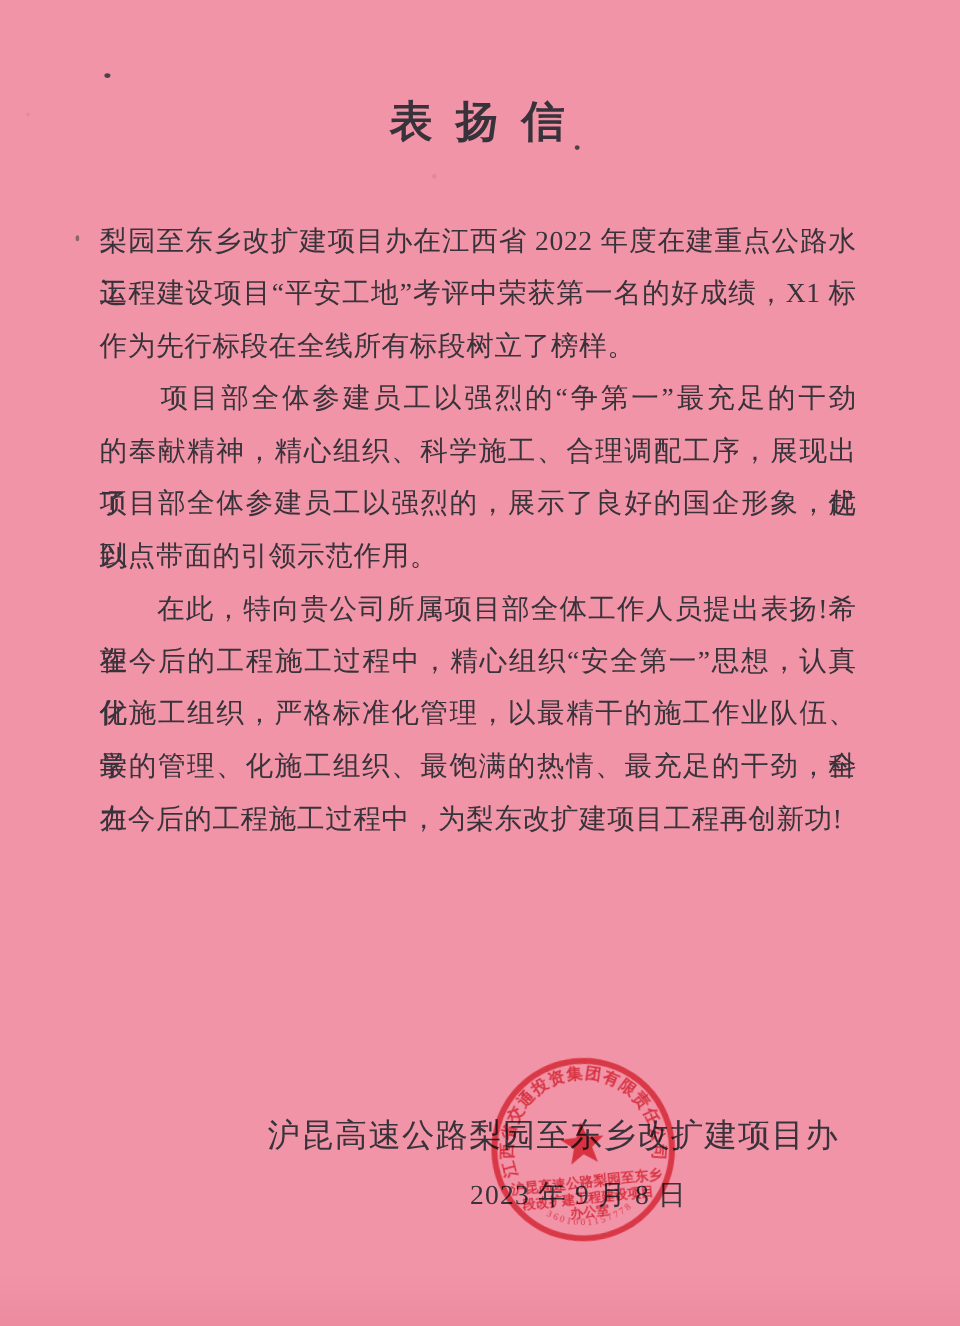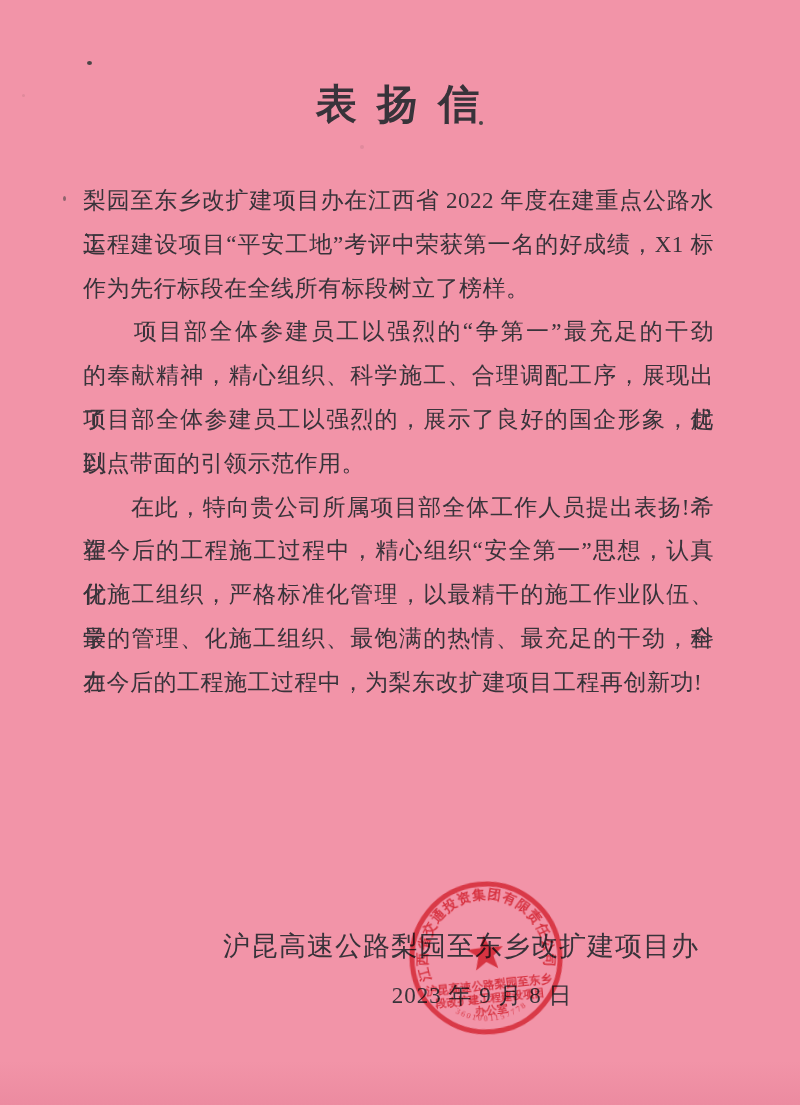--- a/index.html
+++ b/index.html
@@ -14,21 +14,21 @@
     background: linear-gradient(180deg, var(--paper) 0%, var(--paper) 96%, #ec8ba0 100%);
     font-family: "Liberation Serif", "DejaVu Serif", serif;
     color: var(--ink);
   }
   .title {
     position: absolute;
     top: 82px;
     left: 0;
     width: 800px;
     text-align: center;
-    font-size: 41px;
+    font-size: 36px;
     font-weight: bold;
     letter-spacing: 5px;
     line-height: 1.1;
     color: var(--ink);
   }
   .body-block {
     position: absolute;
     top: 179px;
     left: 83px;
     width: 631px;

